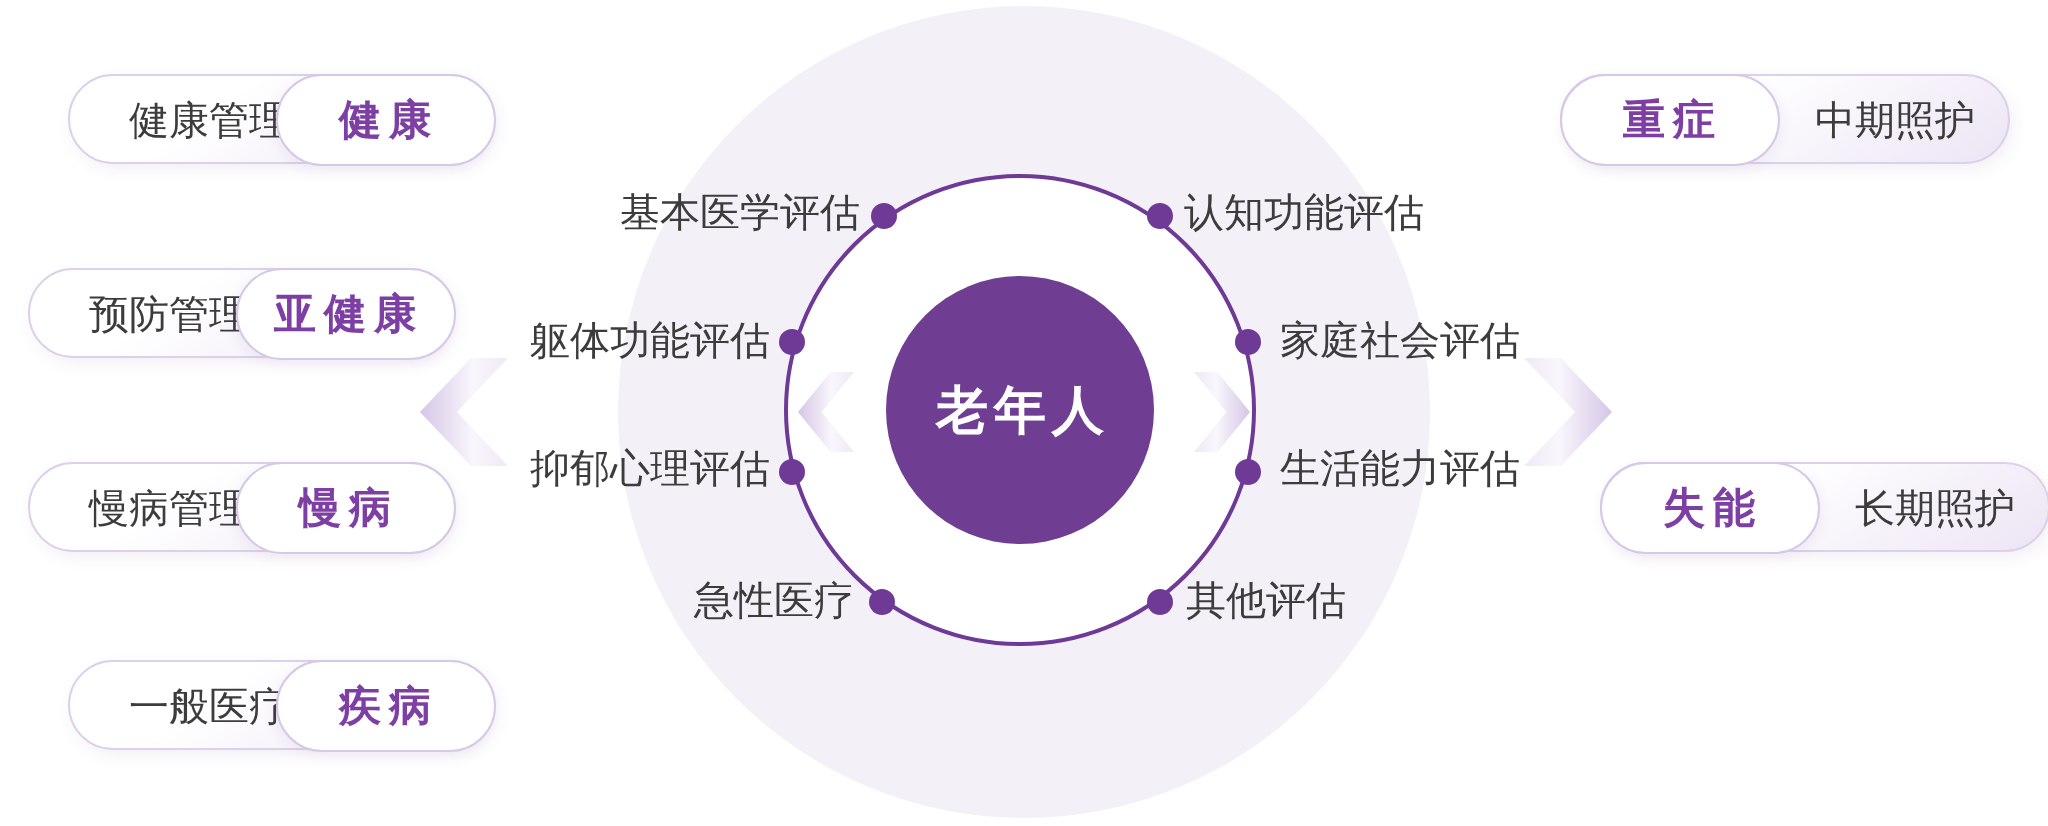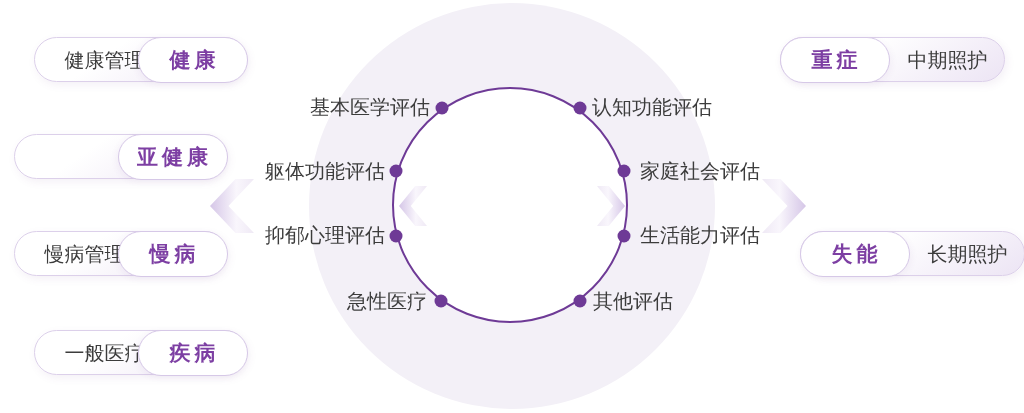--- a/index.html
+++ b/index.html
@@ -83,20 +83,23 @@
   <div class="bg-circle"></div>
 
   <div class="chev chev-left chev-big" style="left:210px;top:179px;"></div>
   <div class="chev chev-right chev-big" style="left:762px;top:179px;"></div>
 
   <div class="ring"></div>
 
   <div class="chev chev-left chev-small" style="left:399px;top:186px;"></div>
   <div class="chev chev-right chev-small" style="left:597px;top:186px;"></div>
 
+  <div class="center-circle">
+    <span>老年人</span>
+  </div>
 
   <div class="dot" style="left:442px;top:108px;"></div>
   <div class="dot" style="left:580px;top:108px;"></div>
   <div class="dot" style="left:396px;top:171px;"></div>
   <div class="dot" style="left:624px;top:171px;"></div>
   <div class="dot" style="left:396px;top:236px;"></div>
   <div class="dot" style="left:624px;top:236px;"></div>
   <div class="dot" style="left:441px;top:301px;"></div>
   <div class="dot" style="left:580px;top:301px;"></div>
 
@@ -109,20 +112,21 @@
   <div class="ring-label r" style="right:597px;top:289px;">急性医疗</div>
   <div class="ring-label" style="left:593px;top:289px;">其他评估</div>
 
   <div class="row row-left" style="left:34px;top:37px;">
     <span class="row-label">健康管理</span>
     <span class="inner-pill">
         <span class="pill-text">健康</span>
       </span>
   </div>
   <div class="row row-left" style="left:14px;top:134px;">
+    <span class="row-label">预防管理</span>
     <span class="inner-pill">
         <span class="pill-text">亚健康</span>
       </span>
   </div>
   <div class="row row-left" style="left:14px;top:231px;">
     <span class="row-label">慢病管理</span>
     <span class="inner-pill">
         <span class="pill-text">慢病</span>
       </span>
   </div>

